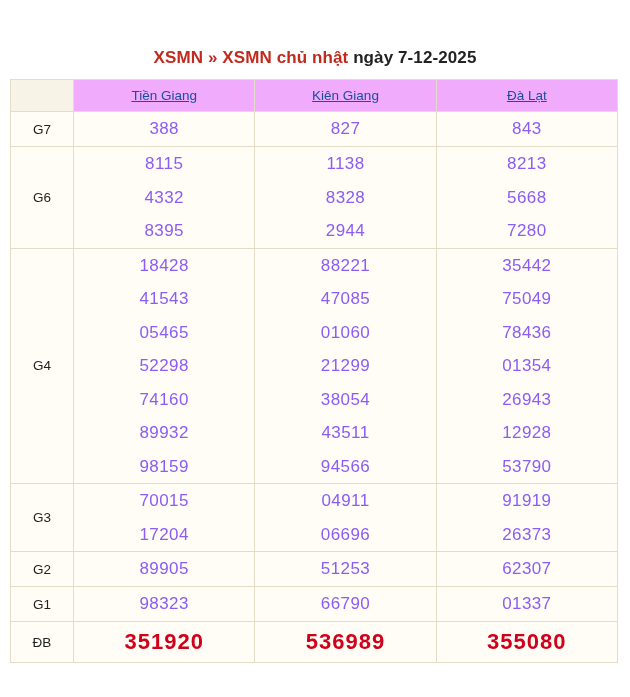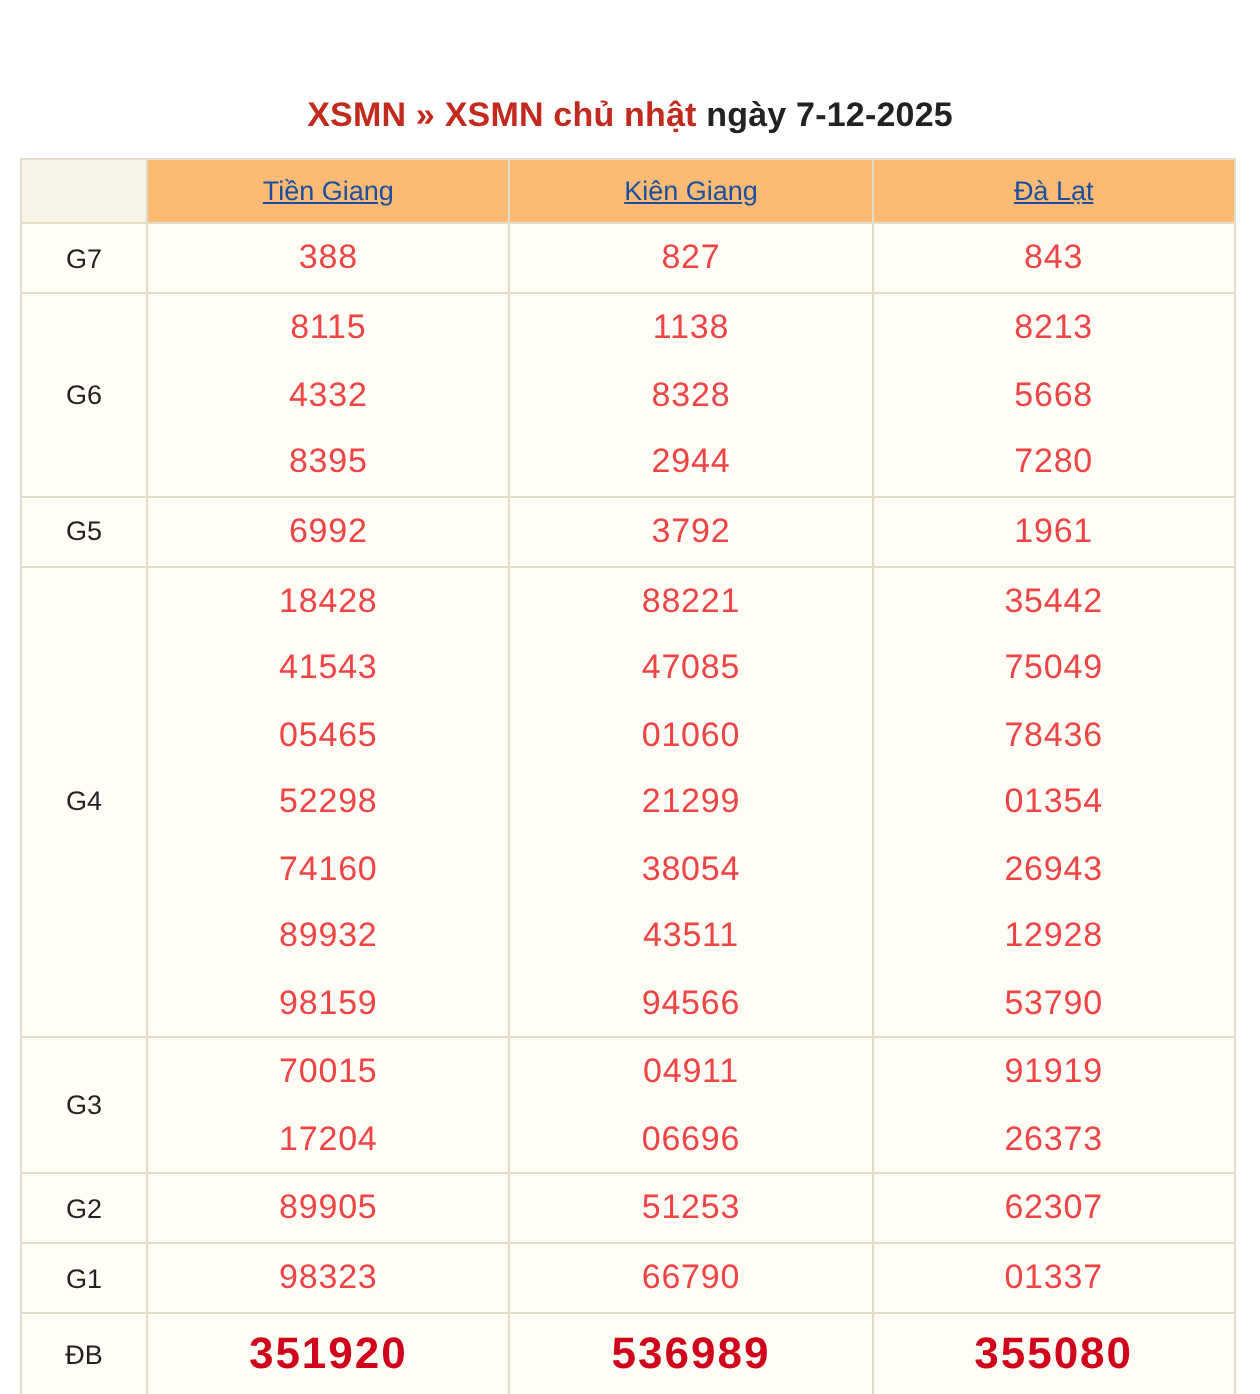--- a/index.html
+++ b/index.html
@@ -41,21 +41,21 @@
     border-collapse: collapse;
     table-layout: fixed;
     background: #fffdf5;
   }
   table.result th, table.result td {
     border: 1px solid #e3ddc8;
     text-align: center;
     vertical-align: middle;
   }
   table.result thead th {
-    background: #fdba74;
+    background: #f0abfc;
     font-size: 13.5px;
     font-weight: normal;
     color: #1a4fa0;
     padding: 7px 0 8px 0;
     height: 16px;
   }
   table.result thead th.corner {
     width: 62px;
     background: #f7f4e7;
   }
@@ -71,21 +71,21 @@
     background: #fffdf5;
   }
   td.nums {
     padding: 0;
     background: #fffdf5;
   }
   td.nums .n {
     font-size: 17px;
     line-height: 33.5px;
     height: 33.5px;
-    color: #ef4444;
+    color: #8b5cf6;
     letter-spacing: 0.4px;
   }
   tr.g8 td.nums .n, tr.db td.nums .n {
     font-size: 22px;
     font-weight: bold;
     color: #d0021b;
     letter-spacing: 1px;
   }
   tr.g8 td.nums .n { line-height: 38px; height: 38px; }
   tr.db td.nums .n { line-height: 40px; height: 40px; }
@@ -147,32 +147,20 @@
           <div class="n">8328</div>
           <div class="n">2944</div>
         </td>
         <td class="nums">
           <div class="n">8213</div>
           <div class="n">5668</div>
           <div class="n">7280</div>
         </td>
       </tr>
 
-      <tr class="g5">
-        <td class="label">G5</td>
-        <td class="nums">
-          <div class="n">6992</div>
-        </td>
-        <td class="nums">
-          <div class="n">3792</div>
-        </td>
-        <td class="nums">
-          <div class="n">1961</div>
-        </td>
-      </tr>
 
       <tr class="g4">
         <td class="label">G4</td>
         <td class="nums">
           <div class="n">18428</div>
           <div class="n">41543</div>
           <div class="n">05465</div>
           <div class="n">52298</div>
           <div class="n">74160</div>
           <div class="n">89932</div>

